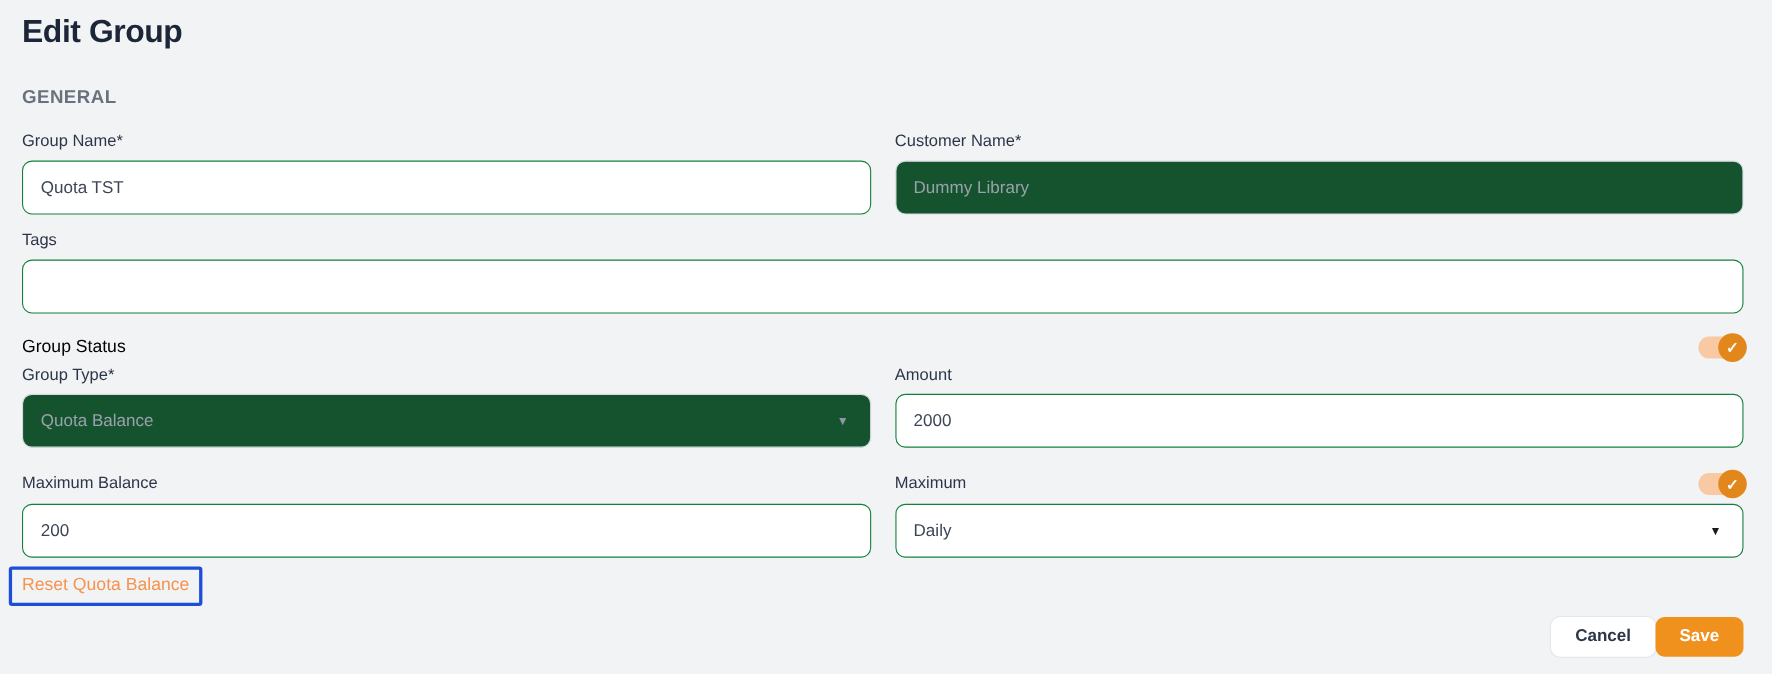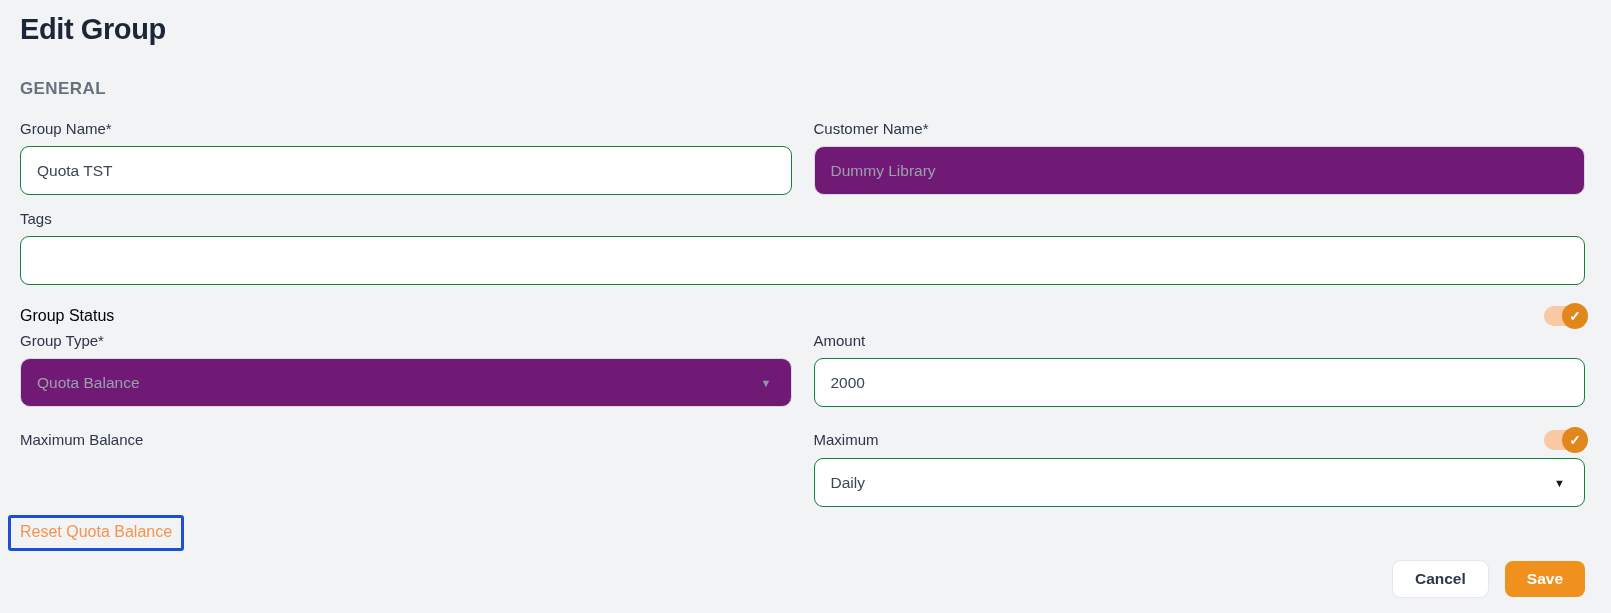--- a/index.html
+++ b/index.html
@@ -37,21 +37,21 @@
     width: 100%; height: 49px;
     background: #ffffff;
     border: 1px solid #15803d;
     border-radius: 9px;
     padding: 0 16px;
     font-size: 15.5px; color: #3c4656;
     font-family: "Liberation Sans", sans-serif;
     outline: none;
   }
   .input.disabled, .select.disabled {
-    background: #701a75; border-color: #d5dae1; color: #99a1ad; border-radius: 10px;
+    background: #14532d; border-color: #d5dae1; color: #99a1ad;
   }
   .select {
     display: flex; align-items: center; justify-content: space-between;
     cursor: pointer; user-select: none;
   }
   .select.disabled { cursor: default; }
   .select .arrow { font-size: 11px; color: #1a1a1a; margin-right: 3px; }
   .select.disabled .arrow { color: #8d96a5; }
 
   .row-m1 { margin-top: 20px; }
@@ -84,21 +84,21 @@
     border: 3px solid #1d4ed8; border-radius: 3px;
     padding: 4px 9px 6px 9px;
   }
   .reset-link {
     font-size: 16px; color: #f6934e; text-decoration: none; cursor: pointer;
     line-height: 20px;
   }
 
   
   .footer {
-    margin-top: 10px; display: flex; justify-content: flex-end; gap: 17px;
+    margin-top: 10px; display: flex; justify-content: flex-end; 
   }
   .btn {
     height: 36px; border: none; border-radius: 8px;
     font-size: 15.5px; font-weight: 600;
     font-family: "Liberation Sans", sans-serif;
     cursor: pointer; line-height: 36px; padding: 0 22px;
   }
   .btn-cancel { background: #ffffff; color: #2b3648; box-shadow: 0 0 0 1px rgba(210,215,222,0.45); }
   .btn-save { background: #f0911e; color: #ffffff; }
 </style>
@@ -155,20 +155,21 @@
       <input class="input" type="text" value="2000" style="">
     </div>
   </div>
 
   
   <div class="row two-col row-max">
     <div class="field">
       <div class="label-row">
         <label>Maximum Balance</label>
       </div>
+      <input class="input" type="text" value="200" style="">
     </div>
     <div class="field">
       <div class="label-row">
         <label>Maximum</label>
         <div class="toggle">
           <div class="knob">
             <span>✓</span>
           </div>
         </div>
       </div>

